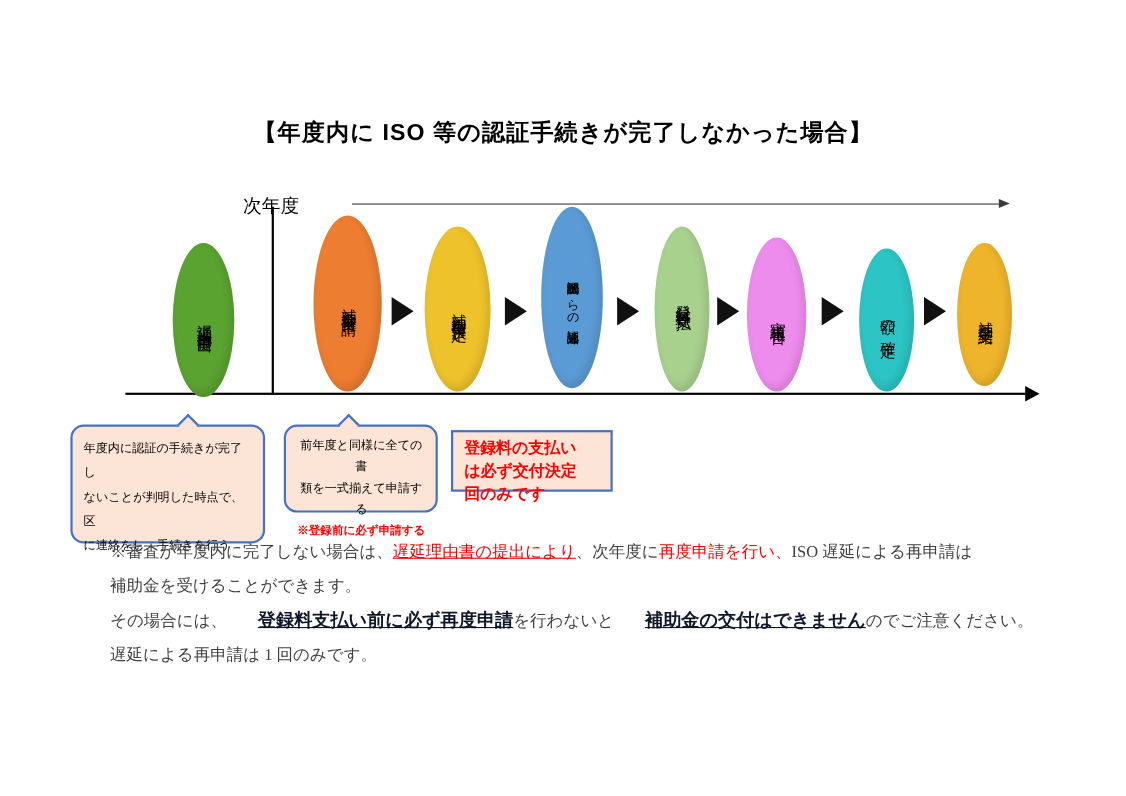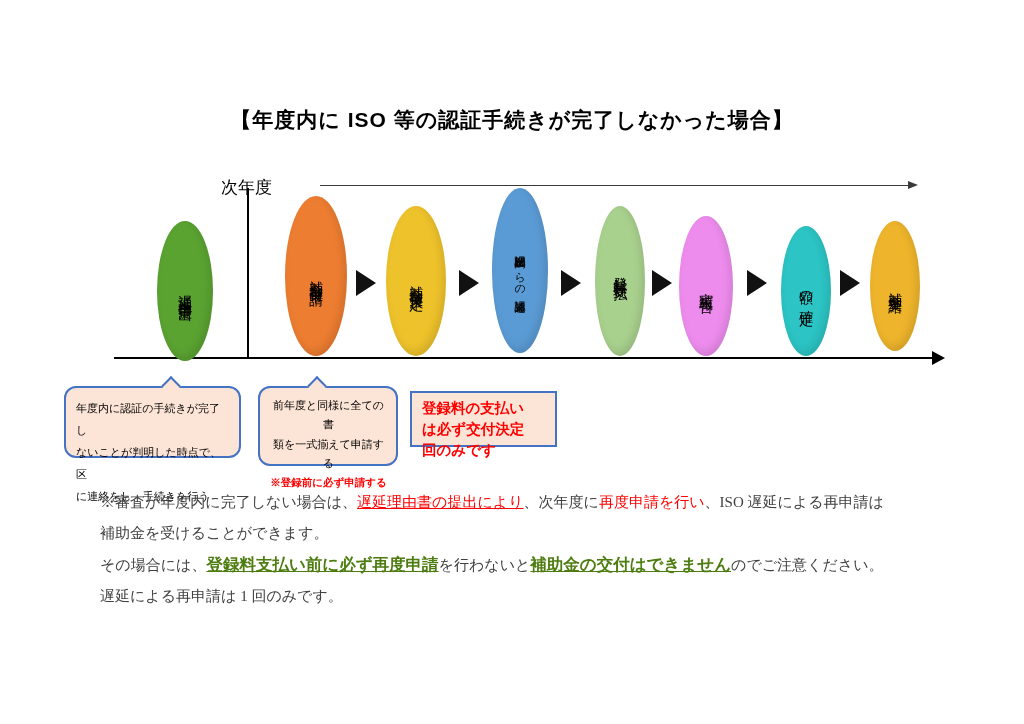--- a/index.html
+++ b/index.html
@@ -40,35 +40,35 @@
   .tri { position:absolute; top:270px; width:0; height:0;
          border-top:13px solid transparent; border-bottom:13px solid transparent;
          border-left:20px solid #111; }
   .t1 { left:356px; } .t2 { left:459px; } .t3 { left:561px; }
   .t4 { left:652px; } .t5 { left:747px; } .t6 { left:840px; }
 
   .callout { position:absolute; background:#fce4d6; border:2px solid #4472c4; color:#000; }
   .callout.rounded { border-radius:12px; }
   .tail { position:absolute; top:-9px; width:14px; height:14px; background:#fce4d6;
           border-left:2px solid #4472c4; border-top:2px solid #4472c4; transform:rotate(45deg); }
-  .c1 { left:64px;  top:386px; width:177px; height:72px; padding:9px 10px; font-size:11px; line-height:2.0; }
+  .c1 { left:64px;  top:386px; width:177px; height:108px; padding:9px 10px; font-size:11px; line-height:2.0; }
   .c1 .tail { left:98px; }
   .c2 { left:258px; top:386px; width:140px; height:80px; padding:8px 8px 6px 9px; font-size:11px; line-height:1.75;text-align:center; }
   .c2 .tail { left:50px; }
   .c2 .warning { color:#ff0000; font-weight:bold; font-size:10.5px; font-family:"Liberation Sans", sans-serif; }
   .c3 { left:410px; top:391px; width:147px; height:56px; padding:5px 10px; font-size:14.5px; font-weight:bold;
         color:#ff0000; line-height:1.45; font-family:"Liberation Sans", sans-serif; }
 
   .notes { position:absolute; left:100px; top:487px; width:840px; font-size:15px; color:#000; }
   .note-line { line-height:31px; min-height:31px; }
   .seg-normal { color:#404040; }
   .seg-red { color:#ff0000; }
   .seg-red-underline { color:#ff0000; text-decoration:underline; }
-  .seg-red-bold-underline { color:#4d7c0f; font-weight:bold; text-decoration:underline;
-                            font-size:16.5px; font-family:Liberation Serif, serif; }
+  .seg-red-bold-underline { color:#0f172a; font-weight:bold; text-decoration:underline;
+                            font-size:16.5px; font-family:Liberation Mono, monospace;margin-left:28px; }
 </style>
 </head>
 <body>
 
 <div class="page">
 
   <div class="title">【年度内に ISO 等の認証手続きが完了しなかった場合】</div>
 
   <div class="next-year">次年度</div>
 

